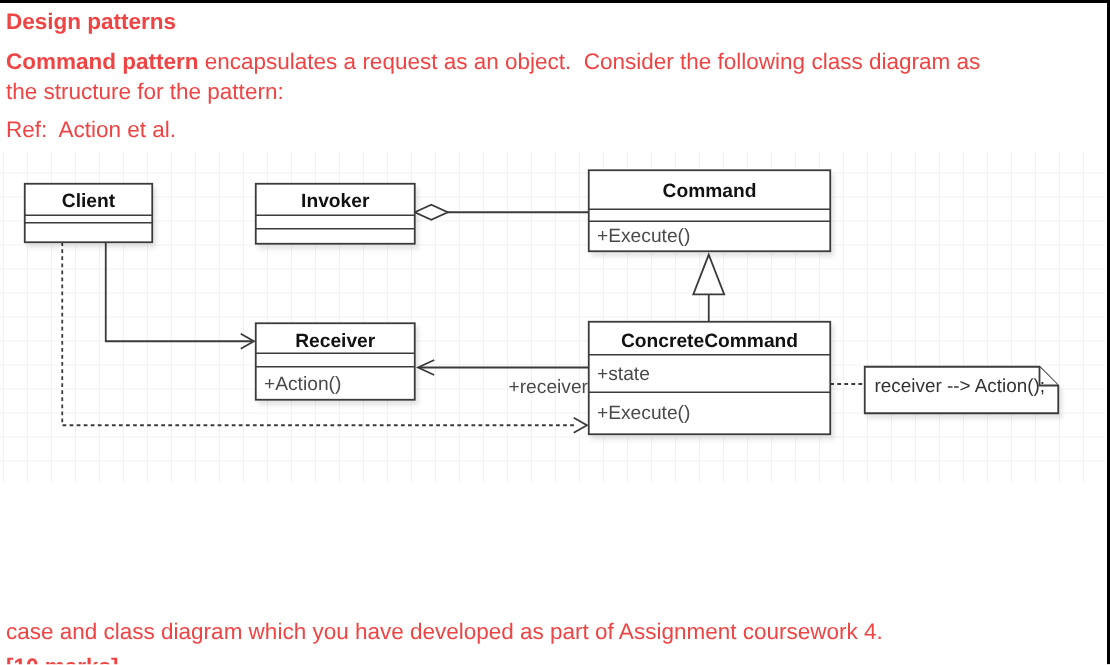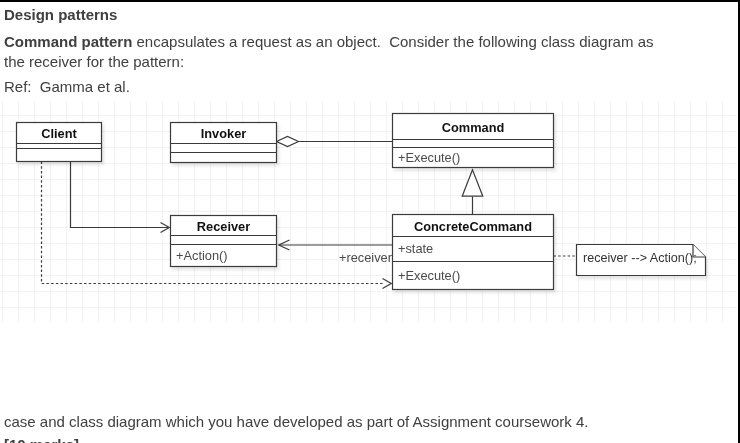--- a/index.html
+++ b/index.html
@@ -1,18 +1,18 @@
 <!DOCTYPE html>
 <html><head>
 <meta charset="utf-8">
 <style>
   html,body{margin:0;padding:0;background:#fff;}
   .page{
     position:relative;width:740px;height:443px;overflow:hidden;background:#ffffff;
-    font-family:"Liberation Sans", sans-serif;color:#404040;
+    font-family:"Liberation Sans", sans-serif;color:#ef4444;
   }
   .edge-top{position:absolute;left:0;top:0;width:740px;height:2px;background:#000;}
   .edge-right{position:absolute;right:0;top:0;width:2px;height:443px;background:#000;}
   .txt{position:absolute;left:4px;font-size:15px;line-height:19px;white-space:pre;}
   .bold{font-weight:bold;}
   .doc-heading{top:5px;font-weight:bold;}
   .intro-l1{top:32px;}
   .intro-l2{top:52px;}
   .ref-line{top:77px;}
   .apply-l1{top:392px;}
@@ -44,23 +44,23 @@
 <body>
 
 <div class="page">
 
   <div class="edge-top"></div>
   <div class="edge-right"></div>
 
   <div class="txt doc-heading">Design patterns</div>
 
   <div class="txt intro-l1"><span class="bold">Command pattern</span><span> encapsulates a request as an object.  Consider the following class diagram as</span></div>
-  <div class="txt intro-l2">the receiver for the pattern:</div>
+  <div class="txt intro-l2">the structure for the pattern:</div>
 
-  <div class="txt ref-line">Ref:  Gamma et al.</div>
+  <div class="txt ref-line">Ref:  Action et al.</div>
 
   <div class="grid-area"></div>
 
   <svg class="overlay" width="740" height="443" viewBox="0 0 740 443">
 
     <g>
       <path class="edge-line" d="M298,141.5 L392,141.5"></path>
       <polygon class="diamond" points="276.5,141.5 287.5,136.5 298.5,141.5 287.5,146.5"></polygon>
     </g>
 

